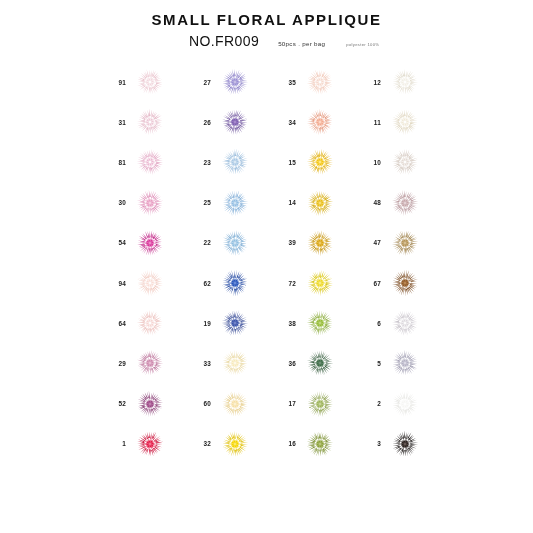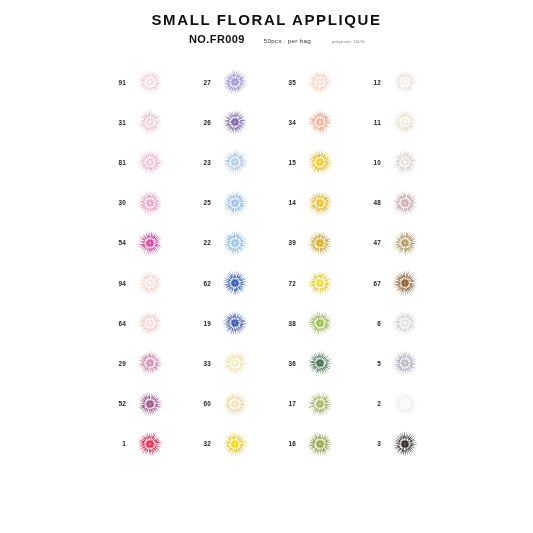--- a/index.html
+++ b/index.html
@@ -29,22 +29,22 @@
     color: #111;
   }
   .subheader {
     position: absolute;
     top: 33px;
     left: 189px;
     display: flex;
     align-items: baseline;
   }
   .art-no {
-    font-size: 11px;
-    font-weight: bold;
+    font-size: 14px;
+    font-weight: normal;
     letter-spacing: 0.4px;
     color: #111;
   }
   .pack-info {
     font-size: 6.2px;
     color: #333;
     margin-left: 19px;
     letter-spacing: 0.3px;
     white-space: nowrap;
   }

